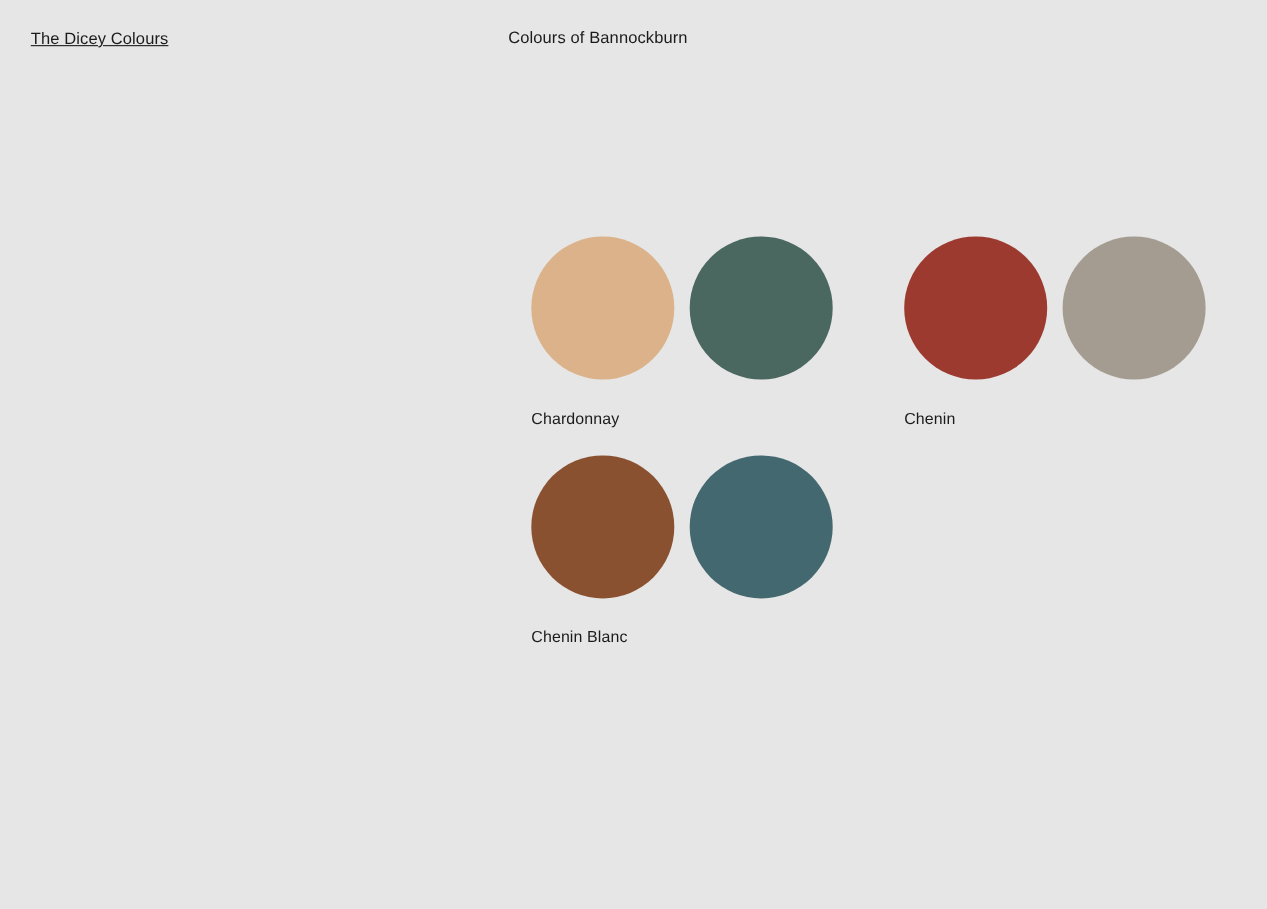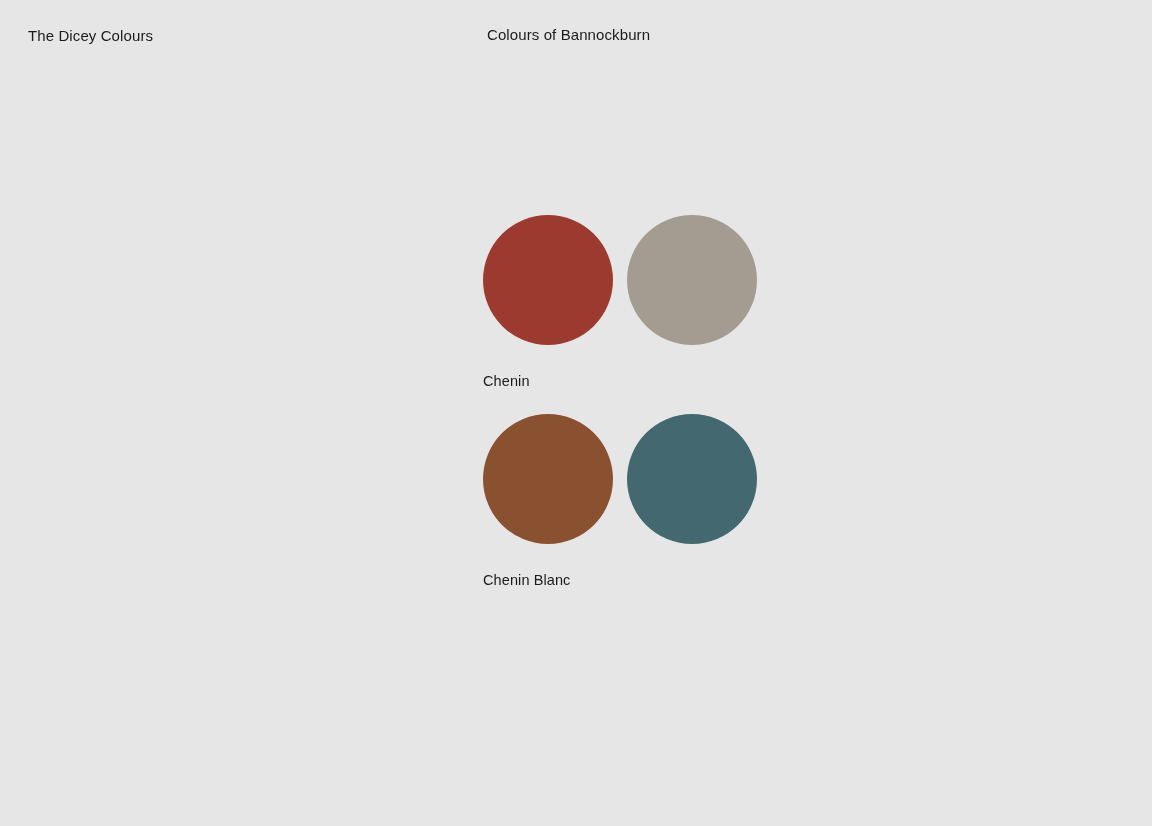--- a/index.html
+++ b/index.html
@@ -18,25 +18,26 @@
 
   .page-title {
     position: absolute;
     left: 28px;
     top: 25px;
     font-size: 15px;
     line-height: 22px;
     color: #1b1b1b;
     letter-spacing: 0.1px;
     white-space: nowrap;
+    text-decoration: underline;
   }
 
   .palette-title {
     position: absolute;
-    left: 487px;
+    left: 462px;
     top: 24px;
     font-size: 15px;
     line-height: 22px;
     color: #1b1b1b;
     letter-spacing: 0.1px;
     white-space: nowrap;
   }
 
   .swatch-grid {
     position: absolute;
@@ -88,20 +89,27 @@
 </head>
 <body style="background: rgb(230, 230, 230);">
 
 <div class="page-title">The Dicey Colours</div>
 
 <div class="palette-title">Colours of Bannockburn</div>
 
 <div class="swatch-grid">
 
   <div class="swatch-row">
+    <div class="swatch-group">
+      <div class="swatch-circles">
+        <div class="swatch-circle" style="background: rgb(219, 178, 137);"></div>
+        <div class="swatch-circle" style="background: rgb(74, 103, 96);"></div>
+      </div>
+      <div class="swatch-label">Chardonnay</div>
+    </div>
 
     <div class="swatch-group group-right">
       <div class="swatch-circles">
         <div class="swatch-circle" style="background: rgb(156, 58, 48);"></div>
         <div class="swatch-circle" style="background: rgb(164, 156, 145);"></div>
       </div>
       <div class="swatch-label">Chenin</div>
     </div>
   </div>
 

